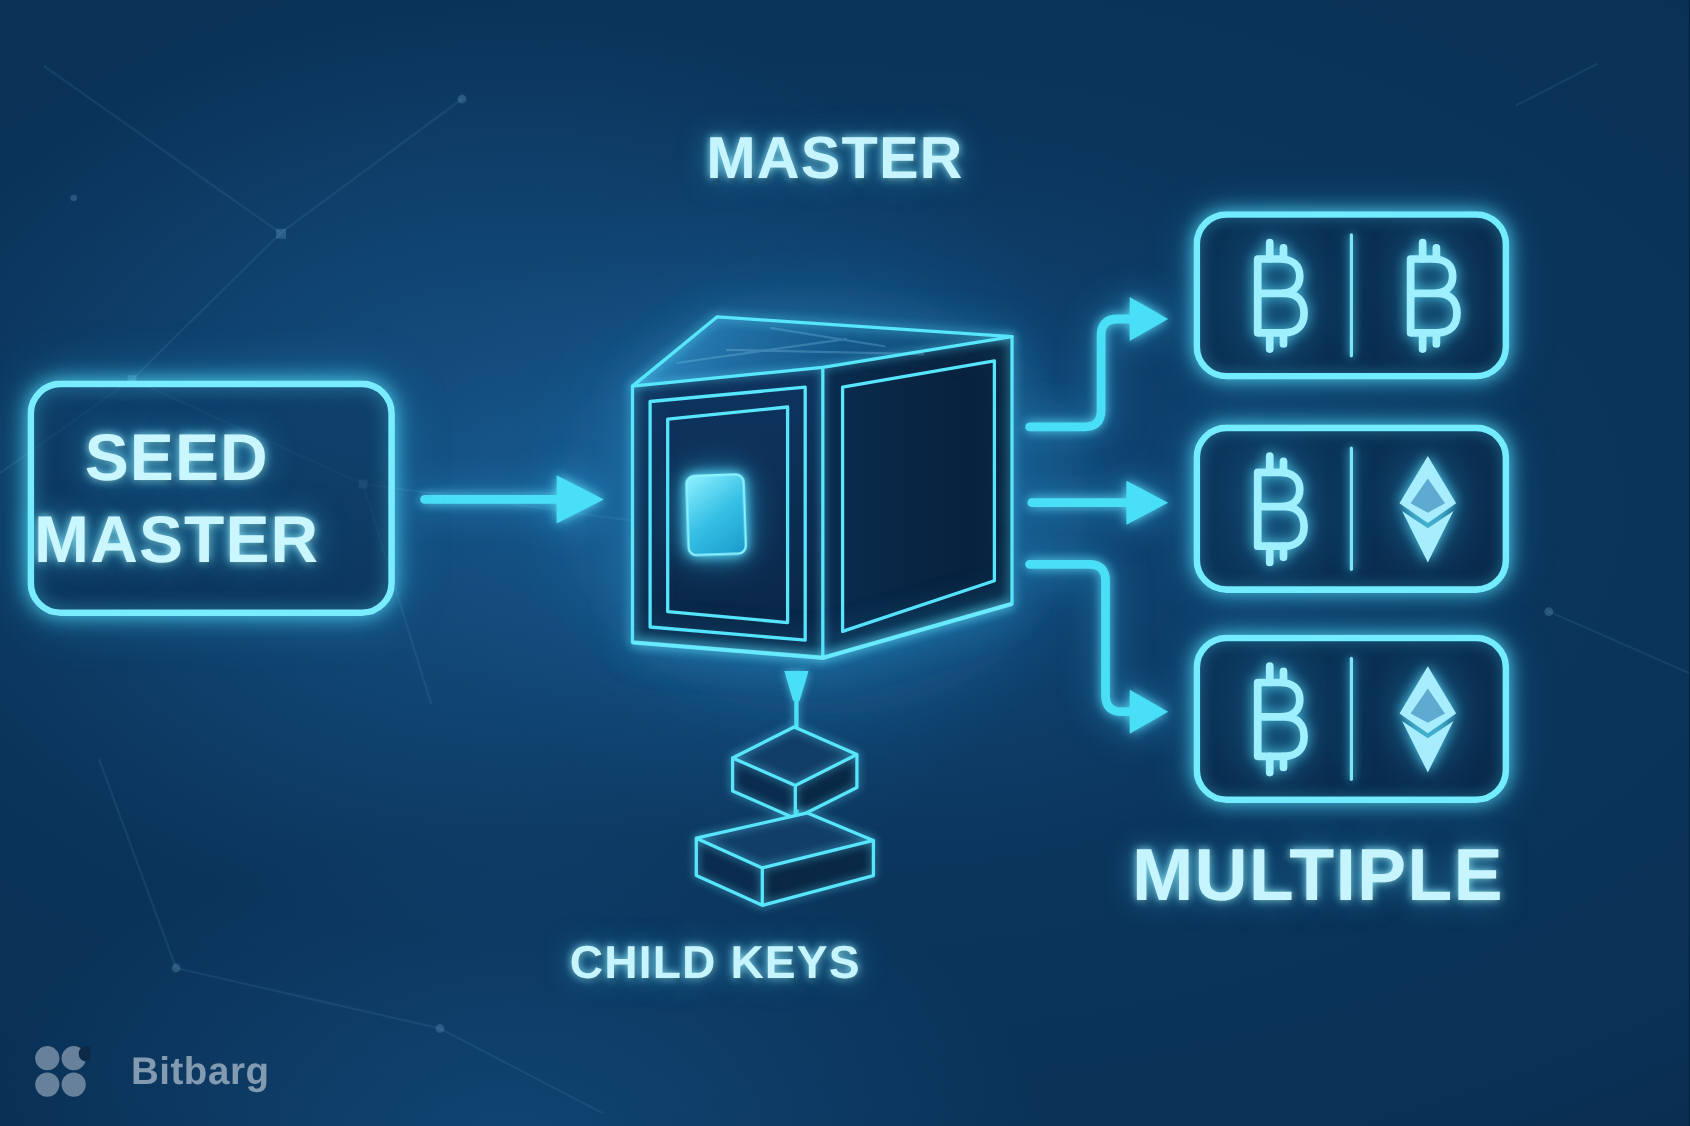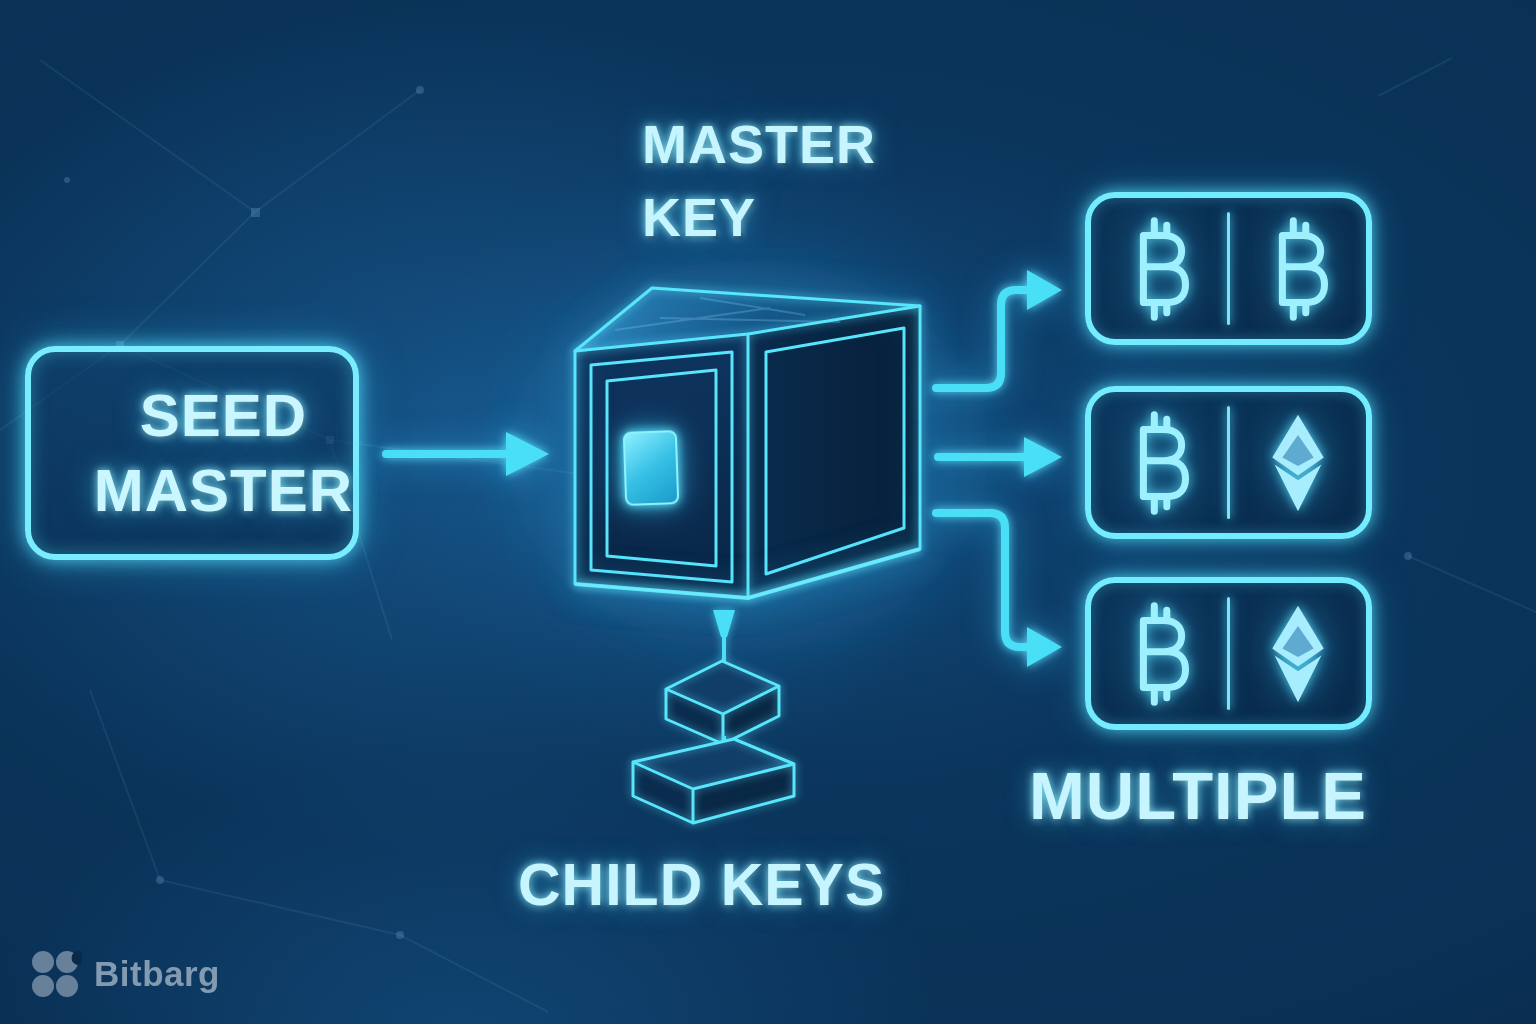--- a/index.html
+++ b/index.html
@@ -15,30 +15,30 @@
   svg{display:block}
   .art{position:absolute;left:0;top:0;}
 
   
   .label{
     position:absolute;font-weight:700;color:#c7f5ff;letter-spacing:1px;
     text-shadow:0 0 8px rgba(150,240,255,.95),0 0 26px rgba(70,210,255,.55),2px 3px 2px rgba(2,25,50,.6);
   }
   .label span{display:block;}
   .label-master{left:642px;top:108px;width:400px;font-size:54px;line-height:73px;}
-  .label-child{left:518px;top:851px;width:400px;font-size:59px;}
+  .label-child{left:518px;top:851px;width:400px;font-size:42px;}
   .label-addresses{left:1029px;top:759px;width:400px;font-size:67px;line-height:73px;}
 
   
   .seed-box{
     position:absolute;left:25px;top:346px;width:322px;height:202px;border-radius:30px;
     border:6px solid #79edff;
     background:linear-gradient(160deg, rgba(14,64,108,.55), rgba(8,40,72,.55));
     box-shadow:0 0 18px rgba(90,230,255,.8),0 0 46px rgba(55,200,255,.35),inset 0 0 18px rgba(90,230,255,.35);
-    display:flex;flex-direction:column;align-items:flex-end;justify-content:center;
+    display:flex;flex-direction:column;align-items:flex-start;justify-content:center;
   }
   .seed-box .txt{
     font-weight:700;font-size:60px;line-height:75px;color:#c9f6ff;letter-spacing:1px;text-align:center;
     text-shadow:0 0 9px rgba(150,240,255,.95),0 0 28px rgba(70,210,255,.6),2px 3px 2px rgba(2,25,50,.65);
   }
   .seed-box .txt span{display:block;}
 
   
   .cards{position:absolute;left:0;top:0;}
   .card{
@@ -64,21 +64,21 @@
 
   
   .glow{filter:drop-shadow(0 0 5px rgba(95,230,255,.9)) drop-shadow(0 0 16px rgba(55,200,255,.5));}
   .glow-soft{filter:drop-shadow(0 0 4px rgba(95,230,255,.7));}
   .arrow{stroke:#49dff7;stroke-width:8;fill:none;stroke-linecap:round;}
   .arrow-head{fill:#49dff7;stroke:none;}
   .edge{stroke:#57e6fc;stroke-width:3;fill:none;stroke-linejoin:round;stroke-linecap:round;}
 
   
   .brand{position:absolute;left:30px;top:948px;display:flex;align-items:center;gap:12px;opacity:.92;}
-  .brand-name{font-size:35px;font-weight:600;color:#8da4b8;letter-spacing:.5px;}
+  .brand-name{font-size:35px;font-weight:600;color:#8da4b8;letter-spacing:.5px;margin-left:25px;}
 </style>
 </head>
 <body>
 
 <div class="stage">
 
   <svg class="art" width="1536" height="1024" viewBox="0 0 1536 1024">
     <defs>
       <linearGradient id="topGrad" x1="575" y1="340" x2="920" y2="300" gradientUnits="userSpaceOnUse">
         <stop offset="0" stop-color="#2c83ba"></stop>
@@ -191,21 +191,20 @@
 
   <div class="seed-box">
     <div class="txt">
       <span>SEED</span>
       <span>MASTER</span>
     </div>
   </div>
 
   <div class="label label-master">
     <span>MASTER</span>
-    <span>KEY</span>
   </div>
   <div class="label label-child">
     <span>CHILD KEYS</span>
   </div>
   <div class="label label-addresses">
     <span>MULTIPLE</span>
   </div>
 
   <div class="cards">
   <div class="card">

